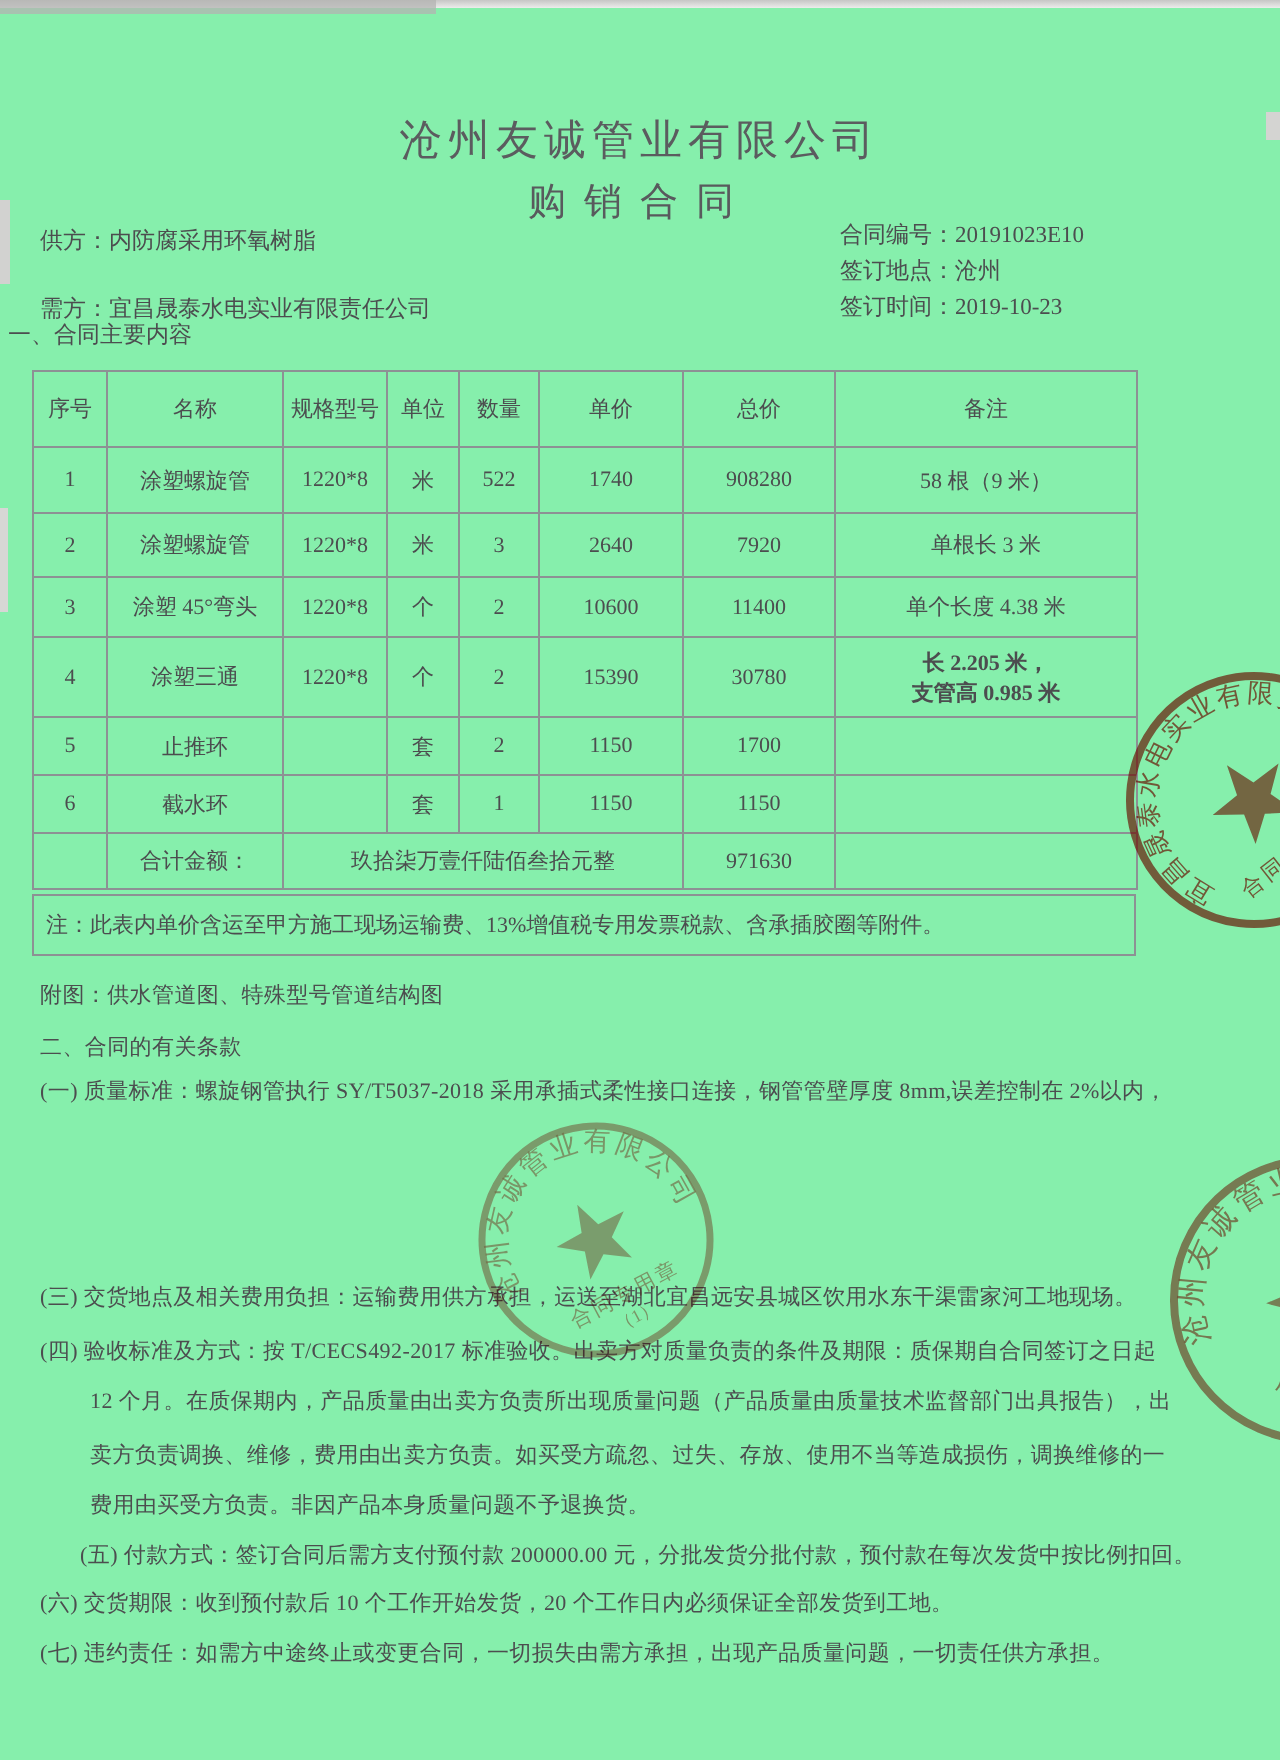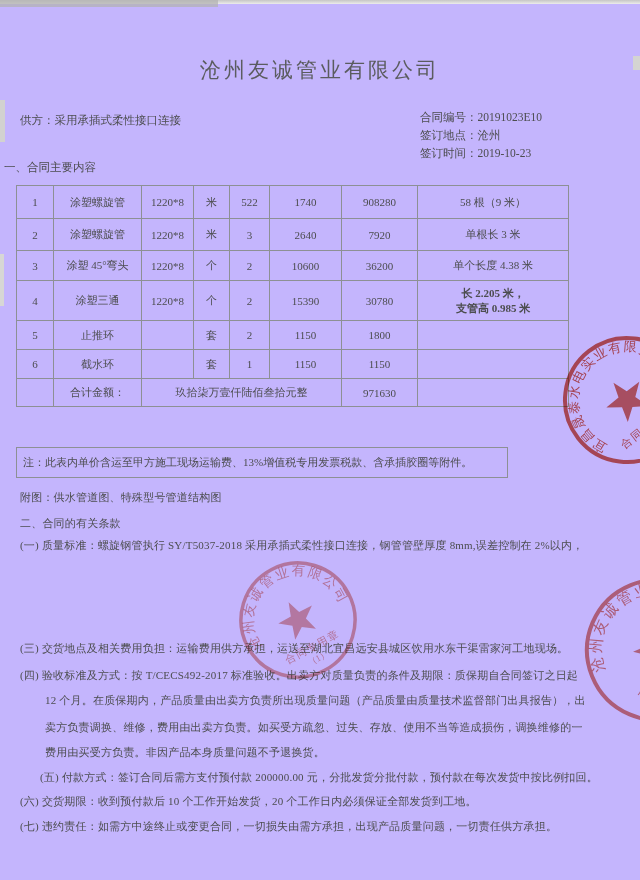--- a/index.html
+++ b/index.html
@@ -1,19 +1,19 @@
 <!DOCTYPE html>
 <html><head>
 <meta charset="utf-8">
 <style>
   html,body{margin:0;padding:0;}
   body{width:640px;height:880px;background:#eee;}
   .page{
     position:relative;width:640px;height:880px;overflow:hidden;
-    background:#c4b5fd;
+    background:#86efac;
     font-family:"Liberation Serif","DejaVu Serif",serif;
     color:#4a4b4d;
   }
   
   .scan-top{position:absolute;left:0;top:0;width:640px;height:4px;background:linear-gradient(#c6c6c5,#ececeb);}
   .scan-top-left{position:absolute;left:0;top:0;width:218px;height:7px;background:#b3b3b1;opacity:.75;}
   .scan-left-1{position:absolute;left:0;top:100px;width:5px;height:42px;background:#d2d2d0;}
   .scan-left-2{position:absolute;left:0;top:254px;width:4px;height:52px;background:#d7d7d5;}
   .scan-right-1{position:absolute;left:633px;top:56px;width:7px;height:14px;background:#d4d4d2;}
 
@@ -33,21 +33,21 @@
 
   table.items{position:absolute;left:16px;top:185px;width:552px;border-collapse:collapse;
     table-layout:fixed;font-size:11px;color:#4c4d4f;}
   table.items td,table.items th{border:1px solid #8d9094;text-align:center;vertical-align:middle;
     font-weight:normal;padding:0 2px;overflow:hidden;}
   tr.h-head{height:38px;}
   tr.h-r1{height:33px;} tr.h-r2{height:32px;} tr.h-r3{height:30px;}
   tr.h-r4{height:40px;} tr.h-r5{height:29px;} tr.h-r6{height:29px;} tr.h-total{height:28px;padding-left:12px;}
   .rm2{display:block;font-weight:bold;}
 
-  .note-box{position:absolute;left:16px;top:447px;width:492px;height:31px;
+  .note-box{position:absolute;left:16px;top:447px;width:552px;height:31px;
     border:1px solid #8d9094;box-sizing:border-box;font-size:11px;color:#4c4d4f;
     display:flex;align-items:center;padding:0 6px;white-space:nowrap;}
 
   .cl{position:absolute;left:20px;width:610px;font-size:11px;color:#4c4d4f;
     white-space:nowrap;letter-spacing:.2px;}
   .cl.ind{left:45px;}
   .attach{top:490px;} .sec2{top:516px;}
   .c0{top:538px;} .c1{top:564px;} .c2{top:590px;} .c3{top:615px;}
   .c4{top:641px;} .c5{top:668px;} .c6{top:693px;} .c7{top:720px;}
   .c8{top:745px;} .c9{top:770px;margin-left:20px;} .c10{top:794px;} .c11{top:819px;}
@@ -62,40 +62,52 @@
 
 <div class="page">
 
   <div class="scan-top"></div>
   <div class="scan-top-left"></div>
   <div class="scan-left-1"></div>
   <div class="scan-left-2"></div>
   <div class="scan-right-1"></div>
 
   <div class="title">沧州友诚管业有限公司</div>
-
-  <div class="meta m-supplier">供方：采用承插式柔性接口连接</div>
+  <div class="subtitle">购销合同</div>
+
+  <div class="meta m-supplier">供方：内防腐采用环氧树脂</div>
+  <div class="meta m-buyer">需方：宜昌晟泰水电实业有限责任公司</div>
   <div class="meta m-no"><span>合同编号：</span><span>20191023E10</span></div>
   <div class="meta m-place"><span>签订地点：</span><span>沧州</span></div>
   <div class="meta m-date"><span>签订时间：</span><span>2019-10-23</span></div>
 
   <div class="sec1">一、合同主要内容</div>
 
   <table class="items">
     <colgroup>
       <col style="width:37px">
         <col style="width:88px">
         <col style="width:52px">
         <col style="width:36px">
       <col style="width:40px">
         <col style="width:72px">
         <col style="width:76px">
         <col style="width:151px">
     </colgroup>
     <tbody>
+        <tr class="h-head">
+      <th>序号</th>
+      <th>名称</th>
+      <th>规格型号</th>
+      <th>单位</th>
+      <th>数量</th>
+      <th>单价</th>
+      <th>总价</th>
+      <th>备注</th>
+    </tr>
     <tr class="h-r1">
       <td>1</td>
       <td>涂塑螺旋管</td>
       <td>1220*8</td>
       <td>米</td>
       <td>522</td>
       <td>1740</td>
       <td>908280</td>
       <td>58 根（9 米）</td>
     </tr>
@@ -109,21 +121,21 @@
       <td>7920</td>
       <td>单根长 3 米</td>
     </tr>
     <tr class="h-r3">
       <td>3</td>
       <td>涂塑 45°弯头</td>
       <td>1220*8</td>
       <td>个</td>
       <td>2</td>
       <td>10600</td>
-      <td>36200</td>
+      <td>11400</td>
       <td>单个长度 4.38 米</td>
     </tr>
     <tr class="h-r4">
       <td>4</td>
       <td>涂塑三通</td>
       <td>1220*8</td>
       <td>个</td>
       <td>2</td>
       <td>15390</td>
       <td>30780</td>
@@ -132,21 +144,21 @@
             <span class="rm2">支管高 0.985 米</span>
           </td>
     </tr>
     <tr class="h-r5">
       <td>5</td>
       <td>止推环</td>
       <td></td>
       <td>套</td>
       <td>2</td>
       <td>1150</td>
-      <td>1800</td>
+      <td>1700</td>
       <td></td>
     </tr>
     <tr class="h-r6">
       <td>6</td>
       <td>截水环</td>
       <td></td>
       <td>套</td>
       <td>1</td>
       <td>1150</td>
       <td>1150</td>

